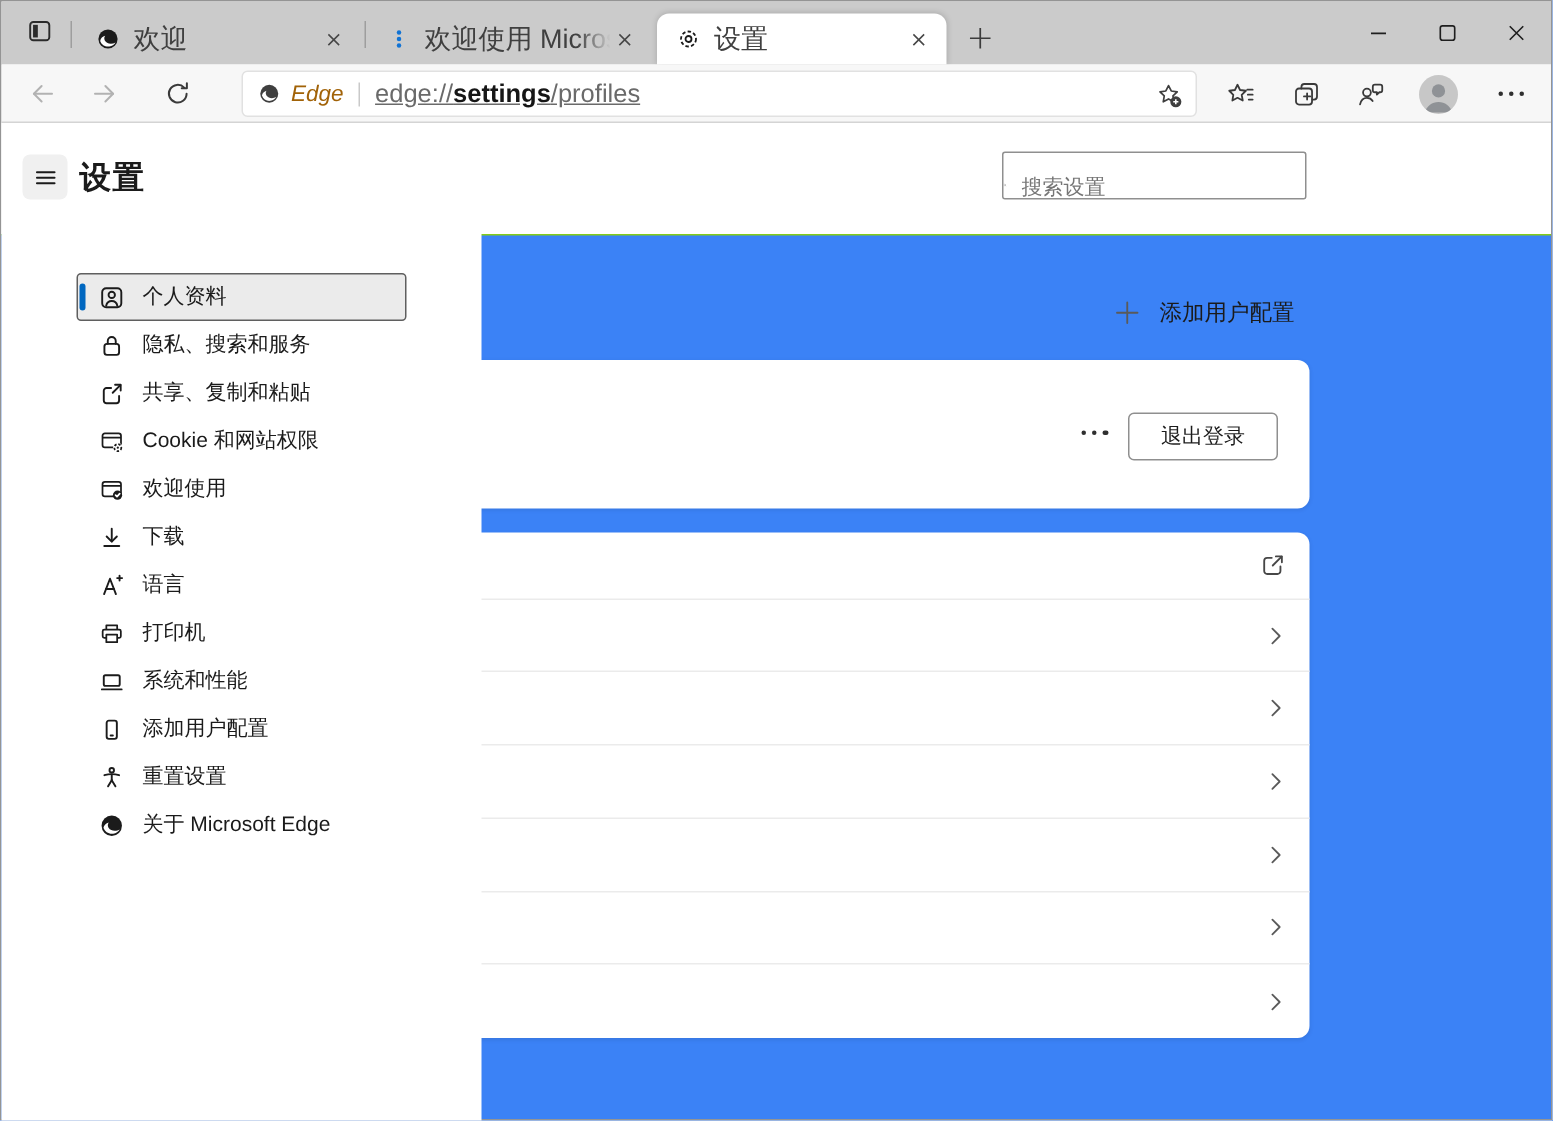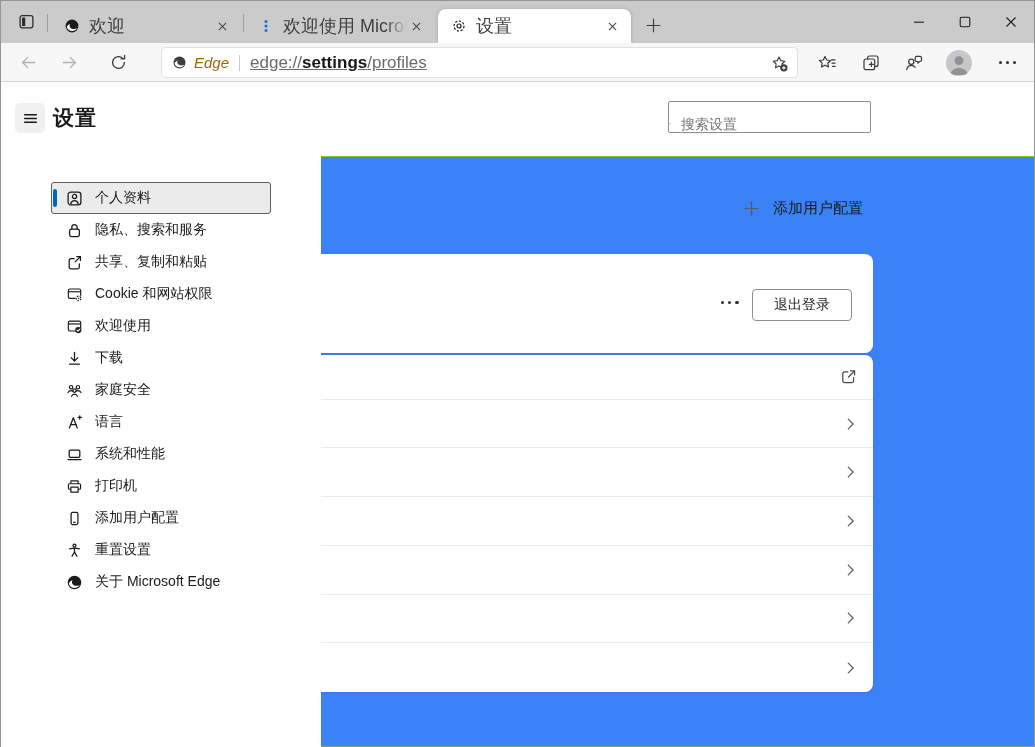--- a/index.html
+++ b/index.html
@@ -52,21 +52,21 @@
   .subheader { position:absolute; left:0; top:81px; right:0; height:74px; background:#fff; }
   .search-box { position:absolute; left:667px; top:19px; width:203px; height:32px; background:#fff; border:1px solid #8f8f8f; border-radius:2px; display:flex; align-items:flex-end; padding:0 8px 0 0; }
   .search-box input { border:none; outline:none; flex:1; font-size:14px; font-family:inherit; color:#1b1b1b; margin-left:10px; background:transparent; }
   .search-box input::placeholder { color:#767676; opacity:1; }
 
   
   .main { position:absolute; left:0; top:155px; right:0; bottom:0; background:#3b82f6; border-top:1px solid #84cc16; }
   .add-profile { position:absolute; left:741px; top:39px; height:24px; display:flex; align-items:center; gap:12px; cursor:pointer; background:transparent; border:none; font-family:inherit; }
   .add-profile .lbl { font-size:15px; color:#1b1b1b; }
   .card { position:absolute; left:250px; width:622px; background:#fff; border-radius:8px; box-shadow:0 1px 3px rgba(0,0,0,.09); }
-  .card-profile { top:97px; height:99px; }
+  .card-profile { top:83px; height:99px; }
   .more-dots { position:absolute; left:466px; top:43px; display:flex; gap:4px; padding:4px; cursor:pointer; }
   .more-dots i { width:3.2px; height:3.2px; border-radius:50%; background:#2f2f2f; }
   .signout-btn { position:absolute; left:501px; top:35px; width:100px; height:32px; background:#fff; border:1px solid #8f8f8f; border-radius:4px; font-size:14px; font-family:inherit; color:#1b1b1b; cursor:pointer; }
   .card-list { top:198px; height:337px; display:flex; flex-direction:column; }
   .list-row { position:relative; border-bottom:1px solid #ebebeb; cursor:pointer; }
   .list-row:last-child { border-bottom:none; }
   .row-link { height:45px; }
   .row-nav { height:49px; }
   .row-icon { position:absolute; right:15px; top:50%; transform:translateY(-50%); display:flex; }
 
@@ -406,65 +406,52 @@
         <span class="ic">
             <svg width="17" height="17" viewBox="0 0 16 16" fill="none" stroke="#1b1b1b" stroke-width="1.2" stroke-linecap="round" stroke-linejoin="round">
               <path d="M8 2.3v8"></path>
               <path d="M4.8 7.2 8 10.4l3.2-3.2"></path>
               <path d="M3.3 13.2h9.4"></path>
             </svg>
           </span>
         <span class="nav-label">下载</span>
       </div>
 
-      <div class="nav-item">
-        <span class="ic">
-            <svg width="17" height="17" viewBox="0 0 16 16" fill="none" stroke="#1b1b1b" stroke-width="1.1" stroke-linecap="round">
-              <circle cx="4.8" cy="4.9" r="1.6"></circle>
-              <circle cx="11.2" cy="4.9" r="1.6"></circle>
-              <circle cx="8" cy="8.1" r="1.6"></circle>
-              <path d="M1.9 10c.4-1.2 1.4-1.9 2.9-1.9.7 0 1.4.2 1.9.6"></path>
-              <path d="M14.1 10c-.4-1.2-1.4-1.9-2.9-1.9-.7 0-1.4.2-1.9.6"></path>
-              <path d="M5.2 13.5c.4-1.3 1.4-2.1 2.8-2.1s2.4.8 2.8 2.1"></path>
-            </svg>
-          </span>
-        <span class="nav-label">家庭安全</span>
-      </div>
 
       <div class="nav-item">
         <span class="ic">
             <svg width="17" height="17" viewBox="0 0 16 16" fill="none" stroke="#1b1b1b" stroke-width="1.2" stroke-linecap="round" stroke-linejoin="round">
               <path d="M3.2 13.2 6.9 3.6l3.7 9.6"></path>
               <path d="M4.4 10h5"></path>
               <path d="M11.4 3.2h3.1"></path>
               <path d="M12.9 1.7v3"></path>
             </svg>
           </span>
         <span class="nav-label">语言</span>
       </div>
 
       <div class="nav-item">
         <span class="ic">
-            <svg width="17" height="17" viewBox="0 0 16 16" fill="none" stroke="#1b1b1b" stroke-width="1.2" stroke-linecap="round">
-              <rect x="3" y="3.9" width="10" height="6.7" rx="1"></rect>
-              <path d="M1.8 12.8h12.4"></path>
-            </svg>
-          </span>
-        <span class="nav-label">系统和性能</span>
-      </div>
-
-      <div class="nav-item">
-        <span class="ic">
             <svg width="17" height="17" viewBox="0 0 16 16" fill="none" stroke="#1b1b1b" stroke-width="1.1" stroke-linejoin="round">
               <path d="M4.6 5.4V2.7h6.8v2.7"></path>
               <rect x="2.3" y="5.4" width="11.4" height="5.2" rx="1"></rect>
               <rect x="4.6" y="8.6" width="6.8" height="4.7" fill="#fff"></rect>
             </svg>
           </span>
         <span class="nav-label">打印机</span>
+      </div>
+
+      <div class="nav-item">
+        <span class="ic">
+            <svg width="17" height="17" viewBox="0 0 16 16" fill="none" stroke="#1b1b1b" stroke-width="1.2" stroke-linecap="round">
+              <rect x="3" y="3.9" width="10" height="6.7" rx="1"></rect>
+              <path d="M1.8 12.8h12.4"></path>
+            </svg>
+          </span>
+        <span class="nav-label">系统和性能</span>
       </div>
 
 
       <div class="nav-item">
         <span class="ic">
             <svg width="17" height="17" viewBox="0 0 16 16" fill="none" stroke="#1b1b1b" stroke-width="1.2" stroke-linecap="round">
               <rect x="4.8" y="2.3" width="6.4" height="11.4" rx="1.4"></rect>
               <path d="M7.3 11.6h1.4"></path>
             </svg>
           </span>

